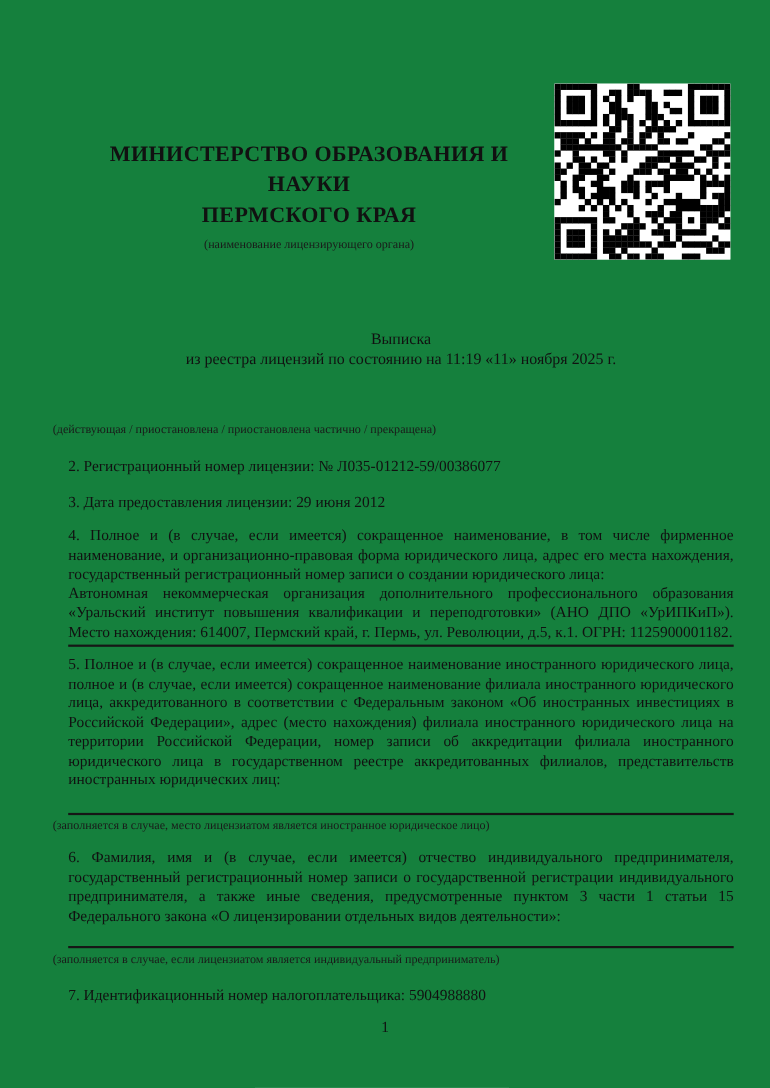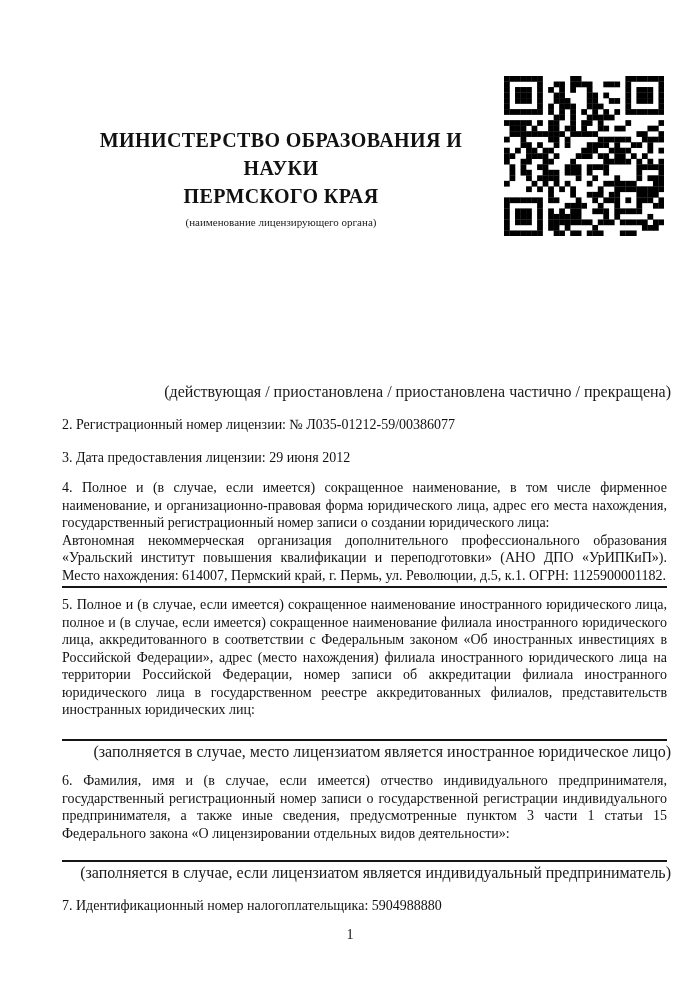--- a/index.html
+++ b/index.html
@@ -1,20 +1,20 @@
 <!DOCTYPE html>
 <html><head>
 <meta charset="utf-8">
 <style>
   html,body { margin:0; padding:0; background:#e8e8e8; }
   .page {
     position:relative;
     width:700px; height:989px;
     margin:0 auto;
-    background:#ffffff;
+    background:#15803d;
     color:#111111;
     font-family:"Liberation Serif", serif;
     overflow:hidden;
   }
   .abs { position:absolute; }
 
   
   .header-text { left:62px; top:126px; width:438px; text-align:center; }
   .ministry-line { font-weight:bold; font-size:20px; line-height:28px; letter-spacing:0.4px; }
   .header-caption { font-size:11px; line-height:13px; margin-top:6px; color:#1a1a1a; }
@@ -22,21 +22,21 @@
   .qr-box { left:504px; top:76px; width:160px; height:160px; background:#fff; }
   .qr-box svg { display:block; }
 
   
   .title-block { left:62px; top:301px; width:605px; text-align:center; font-size:14.5px; line-height:17.5px; }
 
   
   .item { left:62px; width:605px; font-size:14px; line-height:17.5px; }
   .item p { margin:0; text-align:justify; }
   .single { text-align:left !important; }
-  .mini-caption { left:66px; width:605px; text-align:right; font-size:16px; line-height:13px; color:#1a1a1a; }
+  .mini-caption { left:48px; width:605px; text-align:left; font-size:11px; line-height:13px; color:#1a1a1a; }
   .fill-line { left:62px; width:605px; height:0; border-top:2px solid #161616; }
 
   .page-number { left:0; width:700px; text-align:center; font-size:14px; }
 </style>
 </head>
 <body>
 
 <div class="page">
 
   <div class="abs qr-box" id="qr">
@@ -473,20 +473,24 @@
         </g>
       </svg>
     </div>
 
   <div class="abs header-text">
     <div class="ministry-line">МИНИСТЕРСТВО ОБРАЗОВАНИЯ И НАУКИ</div>
     <div class="ministry-line">ПЕРМСКОГО КРАЯ</div>
     <div class="header-caption">(наименование лицензирующего органа)</div>
   </div>
 
+  <div class="abs title-block">
+    <div>Выписка</div>
+    <div>из реестра лицензий по состоянию на 11:19 «11» ноября 2025 г.</div>
+  </div>
 
   <div class="abs mini-caption" style="top:385px;">(действующая / приостановлена / приостановлена частично / прекращена)</div>
 
   <div class="abs item" style="top:416px;">
     <p class="single">2. Регистрационный номер лицензии: № Л035-01212-59/00386077</p>
   </div>
 
   <div class="abs item" style="top:449px;">
     <p class="single">3. Дата предоставления лицензии: 29 июня 2012</p>
   </div>

